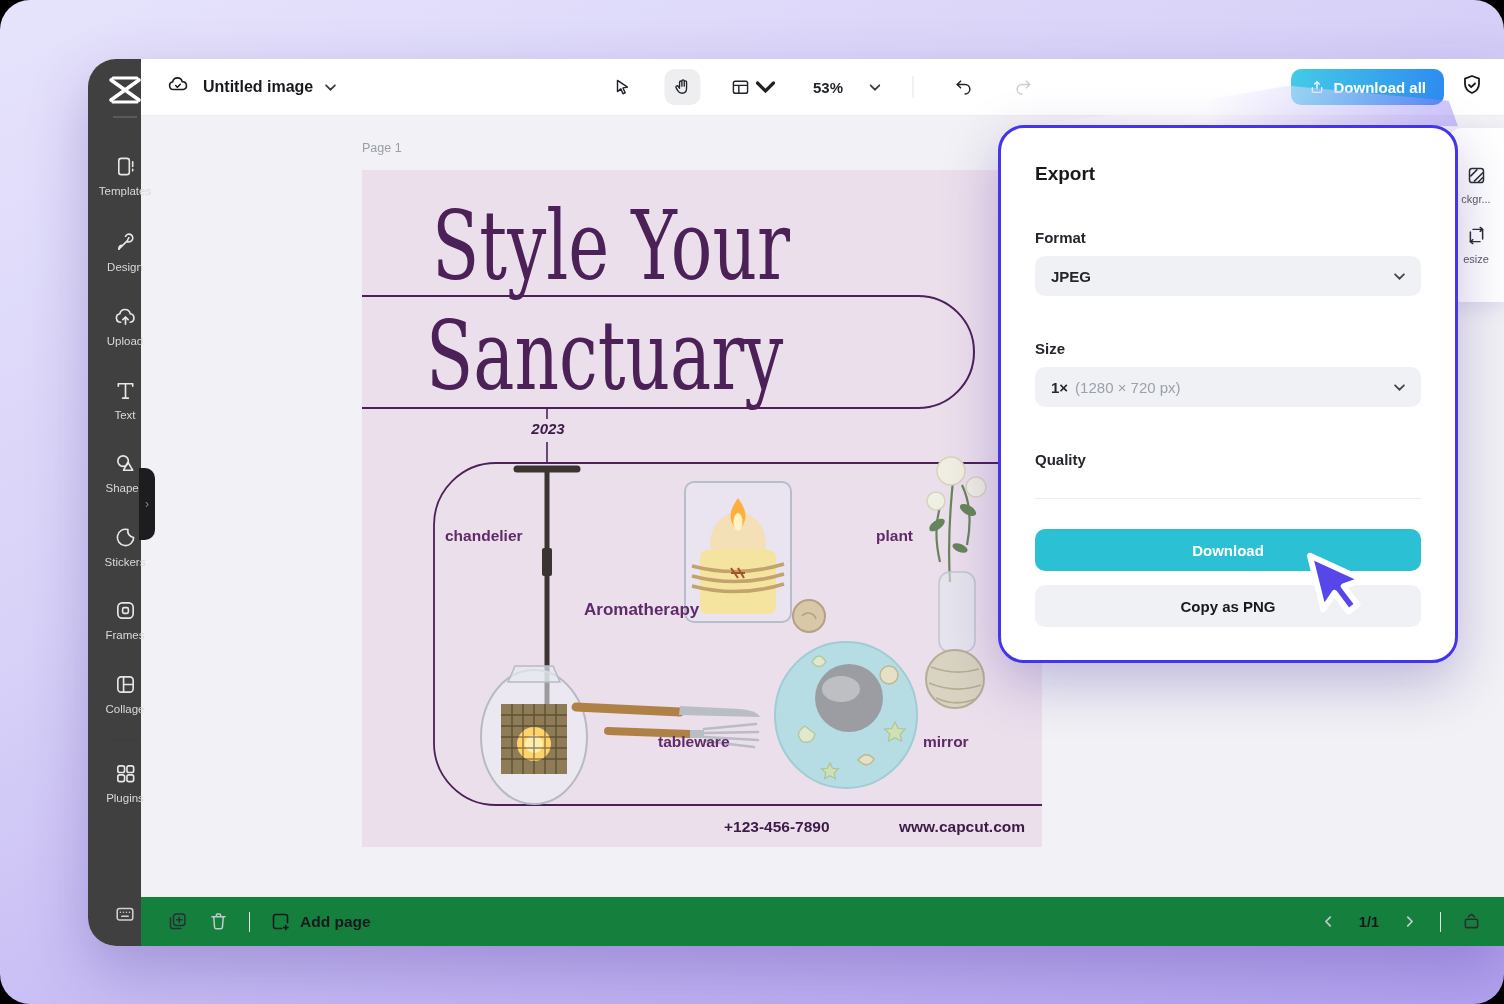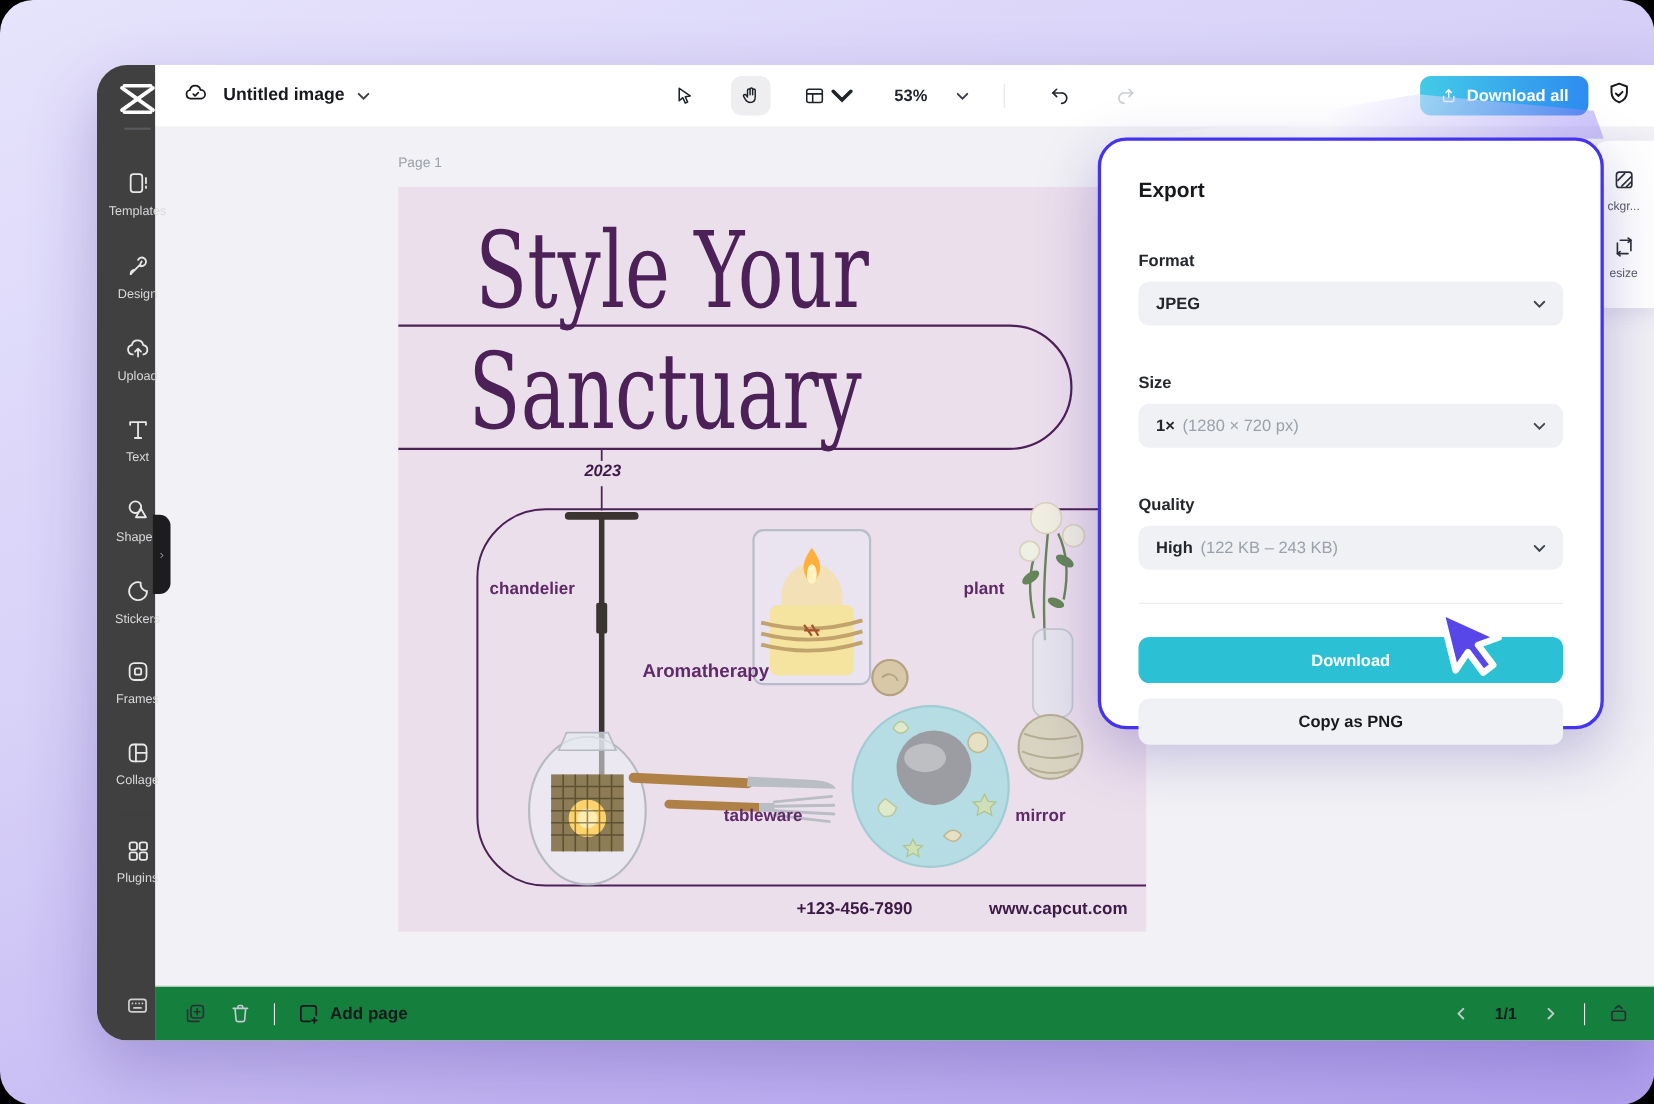--- a/index.html
+++ b/index.html
@@ -60,21 +60,21 @@
              font-size:96px; line-height:1; transform:scaleX(.72); transform-origin:left top; white-space:nowrap; }
   .c-t1 { left:70px; top:28px; }
   .c-t2 { left:64px; top:138px; }
   .c-year { position:absolute; left:163px; top:250px; width:46px; text-align:center;
             font-style:italic; font-weight:700; font-size:15px; color:#3c1b47; }
   .c-label { position:absolute; font-weight:700; font-size:15.5px; color:#5e2a68; white-space:nowrap; }
   .c-foot { position:absolute; top:648px; font-weight:700; font-size:15.5px; color:#3c1b47; white-space:nowrap; }
   .canvas-art { position:absolute; left:0; top:0; }
 
   
-  .right-mini { position:absolute; right:0; top:12px; width:56px; height:152px; background:#fff;
+  .right-mini { position:absolute; right:0; top:12px; width:56px; height:174px; background:#fff;
                 border-radius:14px 0 0 14px; box-shadow:0 6px 18px rgba(80,70,160,.13);
                 display:flex; flex-direction:column; align-items:center; justify-content:center; gap:20px; }
   .mini-item { text-align:center; }
   .mini-item svg { width:21px; height:21px; color:#2a2e34; }
   .mini-label { display:block; font-size:11px; color:#565b63; margin-top:3px; }
 
   
   .bottombar { height:50px; background:#15803d; border-top:1px solid #ededf0; flex:none;
                display:flex; align-items:center; justify-content:space-between; padding:0 22px 0 26px; }
   .bb-left, .bb-right { display:flex; align-items:center; gap:20px; }
@@ -433,27 +433,20 @@
     <div class="field-label">Size</div>
     <div class="select">
       <span class="val">1×</span>
       <span class="muted">(1280 × 720 px)</span>
       <svg class="chev" viewBox="0 0 10 6" fill="none" stroke="currentColor" stroke-width="1.6" stroke-linecap="round">
           <path d="M1 1l4 4 4-4"></path>
         </svg>
     </div>
 
     <div class="field-label">Quality</div>
-    <div class="select">
-      <span class="val">High</span>
-      <span class="muted">(122 KB – 243 KB)</span>
-      <svg class="chev" viewBox="0 0 10 6" fill="none" stroke="currentColor" stroke-width="1.6" stroke-linecap="round">
-          <path d="M1 1l4 4 4-4"></path>
-        </svg>
-    </div>
 
     <div class="ex-div"></div>
 
     <button class="btn btn-download">Download</button>
     <button class="btn btn-copy">Copy as PNG</button>
   </div>
 
   <svg class="cursor" viewBox="0 0 24 28">
     <g transform="rotate(-14 9 12)">
       <path d="M5 2 L5 21 L10.1 16.4 L13.2 23.8 L16.8 22.2 L13.7 15 L20.5 14.3 Z" fill="#5747e8" stroke="#ffffff" stroke-width="2" stroke-linejoin="round"></path>

